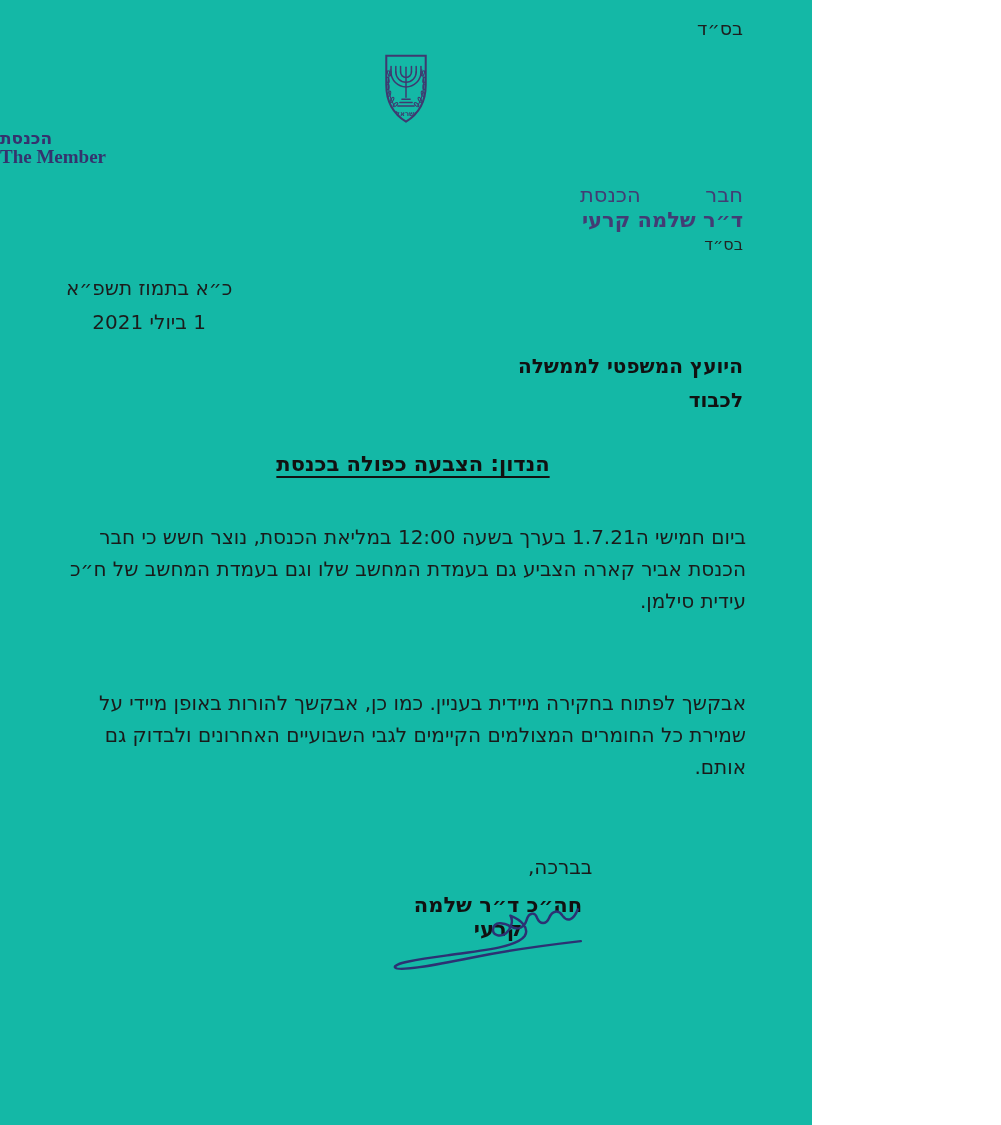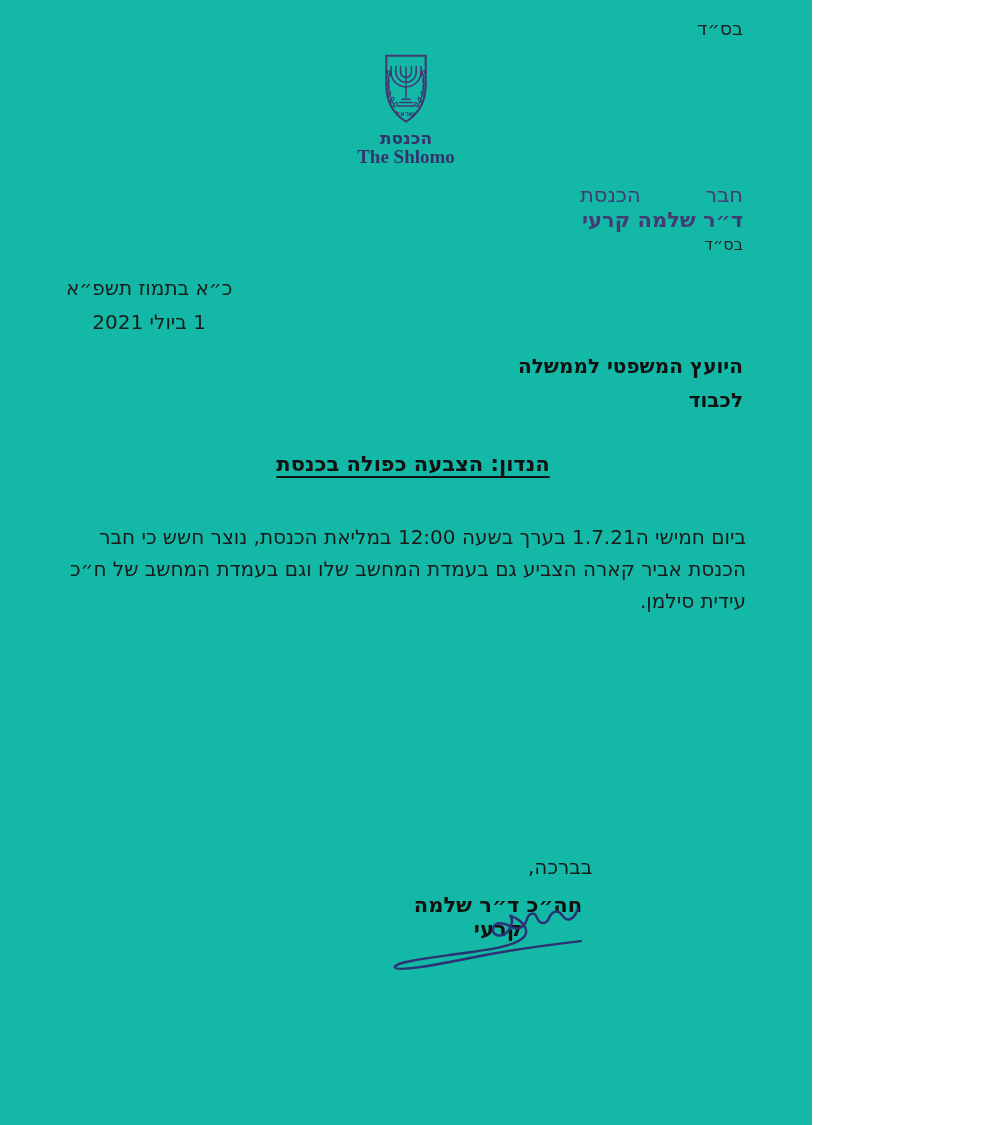--- a/index.html
+++ b/index.html
@@ -9,21 +9,21 @@
     background:#14b8a6;
     font-family:"DejaVu Sans",sans-serif;
     color:#1c1c1c;
     overflow:hidden;
   }
   .bsd-top{
     position:absolute;top:17px;right:69px;
     font-size:19px;color:#1e1e1e;direction:rtl;
   }
   .emblem-wrap{
-    position:absolute;top:50px;left:0;right:0;text-align:center;
+    position:absolute;top:50px;left:0;right:0;
   }
   .emblem-wrap svg{display:block;margin:0 auto;}
   .emblem-caption-he{
     font-size:17px;font-weight:bold;color:#35336e;margin-top:1px;line-height:18px;
   }
   .emblem-caption-en{
     font-family:"Liberation Serif","DejaVu Serif",serif;
     font-size:19px;font-weight:bold;color:#35336e;line-height:20px;
   }
   .letterhead-en{
@@ -117,21 +117,21 @@
         <ellipse cx="75" cy="33" rx="1.8" ry="4.2" transform="rotate(22 75 33)"></ellipse>
         <ellipse cx="76.5" cy="43" rx="1.8" ry="4.2" transform="rotate(8 76.5 43)"></ellipse>
         <ellipse cx="76.5" cy="53" rx="1.8" ry="4.2"></ellipse>
         <ellipse cx="74.5" cy="63" rx="1.8" ry="4.2" transform="rotate(-14 74.5 63)"></ellipse>
         <ellipse cx="70.5" cy="72" rx="1.8" ry="4.2" transform="rotate(-30 70.5 72)"></ellipse>
         <ellipse cx="65.5" cy="79" rx="1.8" ry="4.2" transform="rotate(-48 65.5 79)"></ellipse>
       </g>
       <text x="50" y="96" text-anchor="middle" font-size="10" font-weight="bold" fill="#3f3970" font-family="DejaVu Sans, sans-serif">ישראל</text>
     </svg>
     <div class="emblem-caption-he">הכנסת</div>
-    <div class="emblem-caption-en">The Shlomo</div>
+    <div class="emblem-caption-en">The Member</div>
   </div>
 
 
   <div class="letterhead-he">
     <div class="he-title-row">
       <span>חבר</span>
       <span>הכנסת</span>
     </div>
     <div class="he-name">ד״ר שלמה קרעי</div>
     <div class="he-bsd">בס״ד</div>
@@ -145,20 +145,21 @@
   <div class="recipient">
     <div>היועץ המשפטי לממשלה</div>
     <div>לכבוד</div>
   </div>
 
   <div class="subject">
     <span>הנדון: הצבעה כפולה בכנסת</span>
   </div>
 
   <div class="para para1">ביום חמישי ה1.7.21 בערך בשעה 12:00 במליאת הכנסת, נוצר חשש כי חבר הכנסת אביר קארה הצביע גם בעמדת המחשב שלו וגם בעמדת המחשב של ח״כ עידית סילמן.</div>
+  <div class="para para3">אבקשך לפתוח בחקירה מיידית בעניין. כמו כן, אבקשך להורות באופן מיידי על שמירת כל החומרים המצולמים הקיימים לגבי השבועיים האחרונים ולבדוק גם אותם.</div>
 
   <div class="regards">בברכה,</div>
   <div class="signer">חה״כ ד״ר שלמה קרעי</div>
 
   <svg class="signature-svg" viewBox="0 0 200 70">
     <path d="M188,10
              C184,20 178,23 173,16
              C169,10 163,11 160,18
              C157,25 151,25 148,18
              C146,12 140,13 138,20

